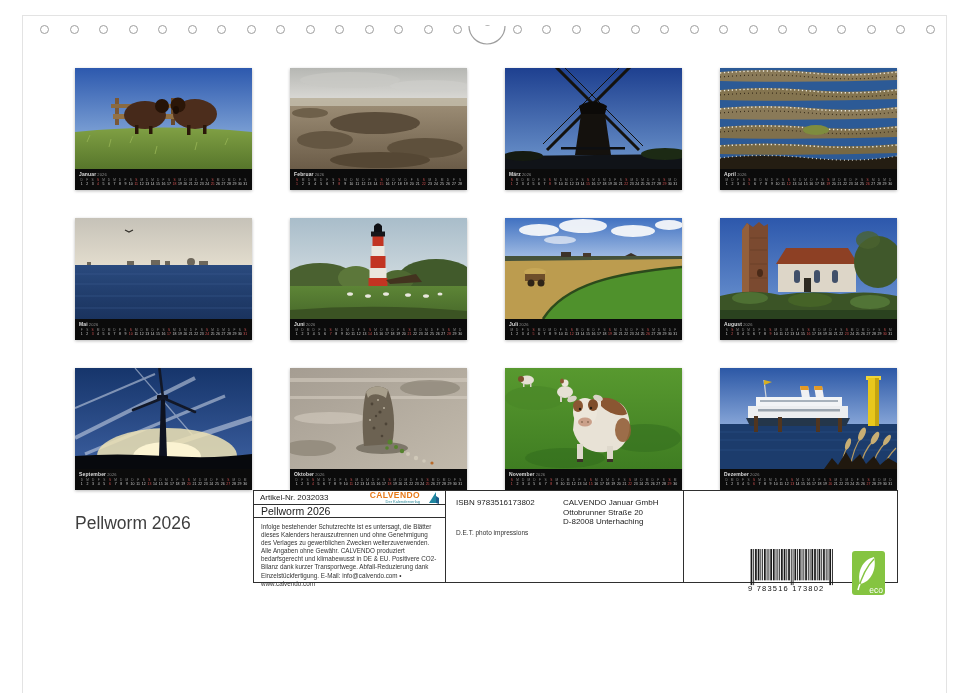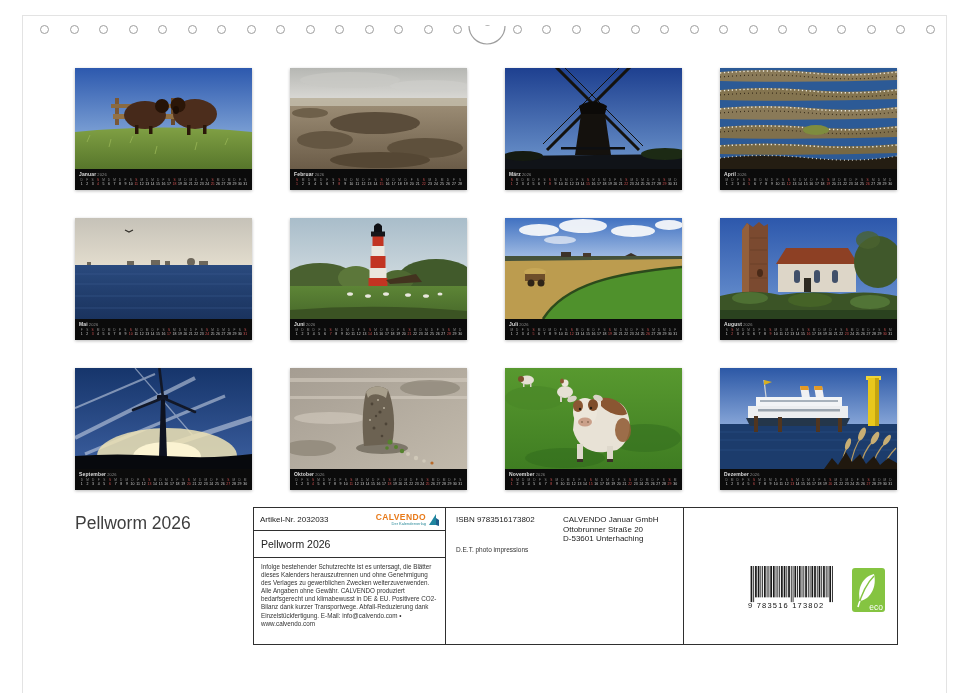--- a/index.html
+++ b/index.html
@@ -13,26 +13,26 @@
   .photo{display:block;width:177px;height:101px}
   .strip{height:21px;background:#0b0b0b;padding:2px 4px 0;box-sizing:border-box;overflow:hidden}
   .strip-inner{width:338px;transform:scale(.5);transform-origin:0 0}
   .strip-label{font-size:10px;line-height:11px;color:#dcdcdc;font-weight:bold;letter-spacing:.3px}
   .yr{font-size:8px;color:#8e8e8e;font-weight:normal;margin-left:2px}
   .day-cols{display:flex;margin-top:2px}
   .dc{flex:1;text-align:center;font-size:7px;line-height:7.5px;color:#cbcbcb}
   .wd{display:block;font-size:6.3px;line-height:6.8px;color:#8d8d8d}
   .dc.sun{color:#d25252}.dc.sun .wd{color:#d25252}
   .page-title{position:absolute;left:75px;top:513px;font-size:17.5px;color:#3e3e3e}
-  .info-box{position:absolute;left:253px;top:507px;width:645px;height:138px;border:1.5px solid #2f2f2f;display:flex;box-sizing:border-box;background:#fff}
+  .info-box{position:absolute;left:253px;top:490px;width:645px;height:93px;border:1.5px solid #2f2f2f;display:flex;box-sizing:border-box;background:#fff}
   .col{box-sizing:border-box}
   .col1{width:192px;border-right:1.5px solid #2f2f2f;display:flex;flex-direction:column}
   .row-article{height:23px;border-bottom:1.5px solid #2f2f2f;display:flex;align-items:center;justify-content:space-between;padding:0 6px;box-sizing:border-box}
   .article{font-size:8px;color:#222}
-  .logo{display:flex;align-items:flex-end;gap:2px}
+  .logo{display:flex;align-items:flex-end;gap:8px}
   .logo-text{display:flex;flex-direction:column;align-items:flex-end}
   .logo-text b{font-size:8.5px;color:#e87a1a;letter-spacing:.4px;line-height:8px}
   .logo-text i{font-size:4px;color:#2a8a9a;font-style:normal;line-height:5px}
   .row-title{height:27px;border-bottom:1.5px solid #2f2f2f;display:flex;align-items:center;padding:0 7px;font-size:10.5px;color:#222;box-sizing:border-box}
   .row-legal{flex:1;padding:5px 7px}
   .row-legal p{margin:0;font-size:6.3px;line-height:8.1px;color:#333}
   .col2{width:238px;border-right:1.5px solid #2f2f2f;padding:7px 10px;position:relative}
   .isbn-row{display:flex;justify-content:space-between}
   .isbn{font-size:8px;color:#222}
   .publisher{display:flex;flex-direction:column;font-size:8px;line-height:9.5px;color:#222;width:110px}
@@ -1006,21 +1006,21 @@
     <div class="row-legal">
       <p>Infolge bestehender Schutzrechte ist es untersagt, die Blätter dieses Kalenders herauszutrennen und ohne Genehmigung des Verlages zu gewerblichen Zwecken weiterzuverwenden. Alle Angaben ohne Gewähr. CALVENDO produziert bedarfsgerecht und klimabewusst in DE &amp; EU. Positivere CO2-Bilanz dank kurzer Transportwege. Abfall-Reduzierung dank Einzelstückfertigung. E-Mail: info@calvendo.com • www.calvendo.com</p>
     </div>
   </div>
   <div class="col col2">
     <div class="isbn-row">
       <span class="isbn">ISBN 9783516173802</span>
       <span class="publisher">
         <span>CALVENDO Januar GmbH</span>
         <span>Ottobrunner Straße 20</span>
-        <span>D-53601 Unterhaching</span>
+        <span>D-82008 Unterhaching</span>
       </span>
     </div>
     <div class="credit">D.E.T. photo impressions</div>
   </div>
   <div class="col col3">
     <div class="barcode-wrap">
       <svg id="barcode" viewBox="0 0 100 40" preserveAspectRatio="none">
           <rect x="3" y="0" width="2" height="38" fill="#1a1a1a"></rect>
           <rect x="6.1" y="0" width="1" height="38" fill="#1a1a1a"></rect>
           <rect x="8.2" y="0" width="2" height="33" fill="#1a1a1a"></rect>

